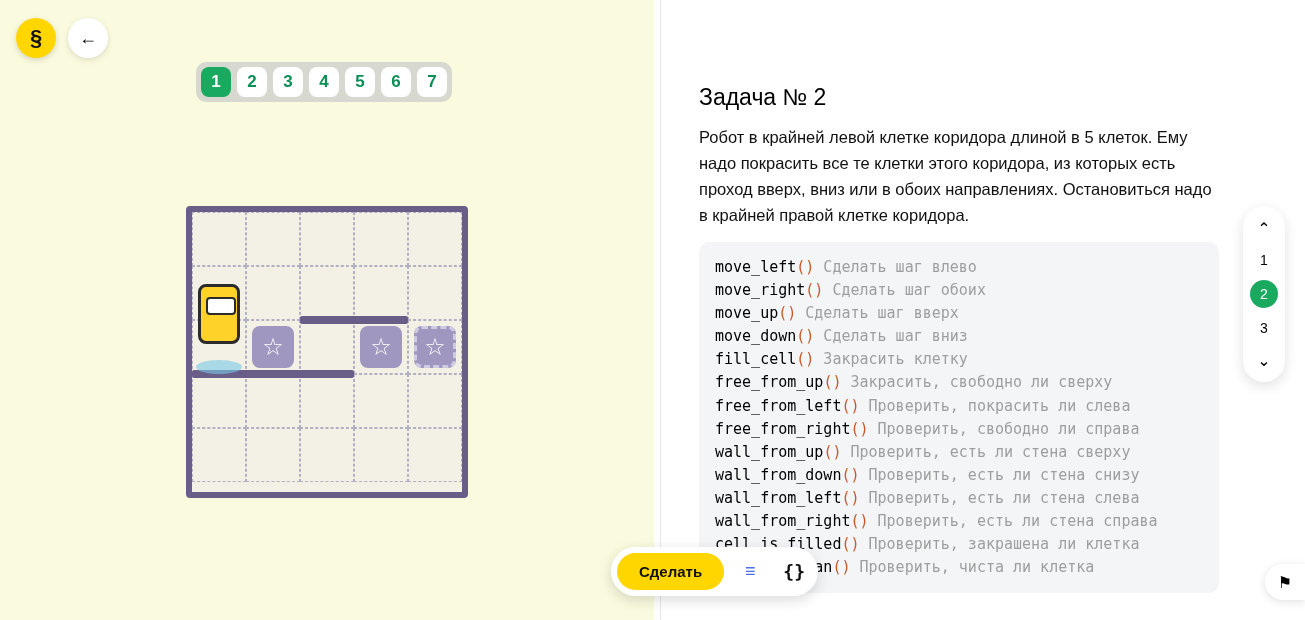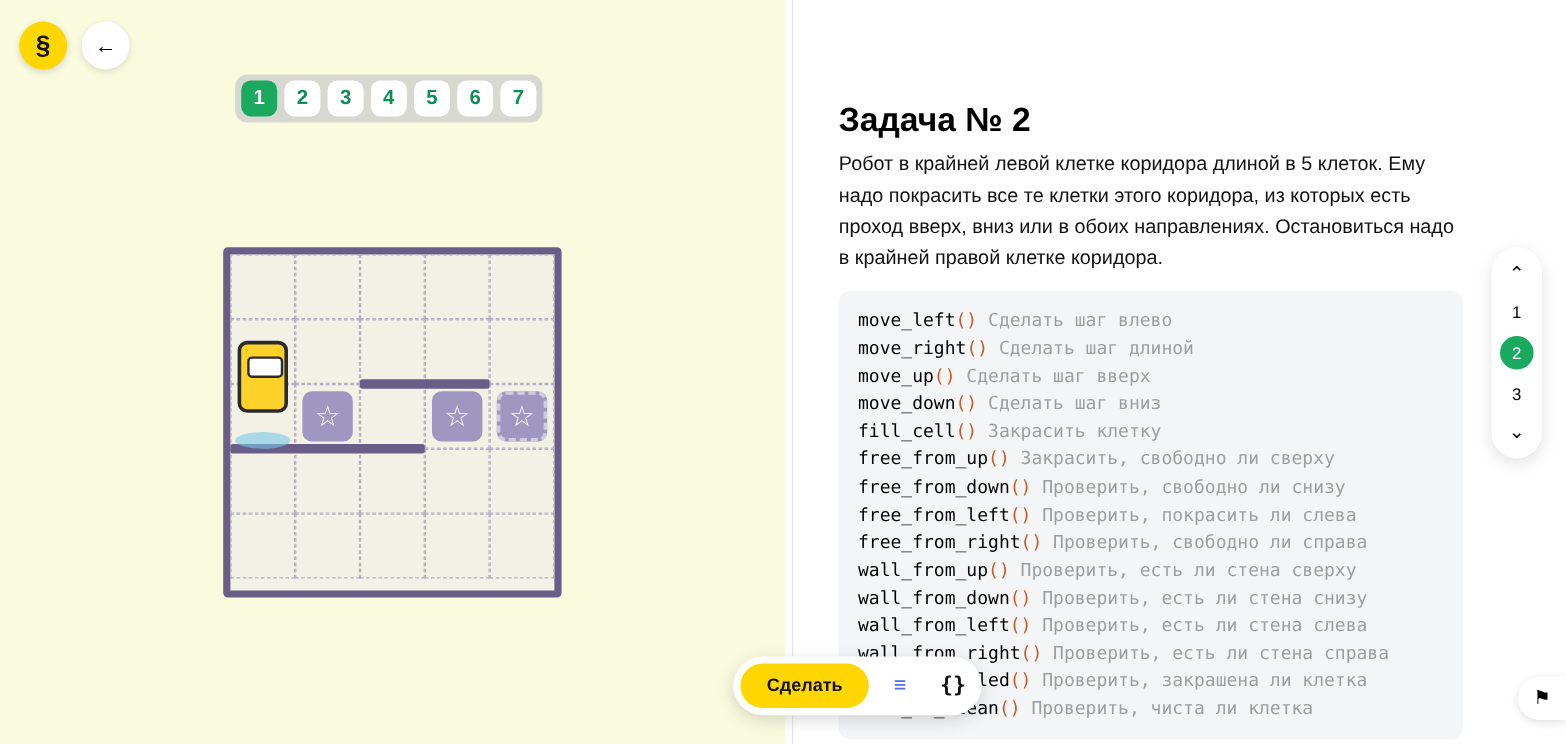--- a/index.html
+++ b/index.html
@@ -138,22 +138,22 @@
     position: absolute;
     left: 660px; top: 0;
     width: 645px; height: 620px;
     background: #fff;
     border-left: 1px solid #e7e7e7;
     overflow: hidden;
   }
   .task-title {
     position: absolute;
     left: 38px; top: 84px;
-    font-size: 28px;
-    font-weight: 700;
+    font-size: 23px;
+    font-weight: 400;
   }
   .task-desc {
     position: absolute;
     left: 38px; top: 124px;
     width: 520px;
     font-size: 16.5px;
     line-height: 1.58;
     color: #111;
   }
   .code-block {
@@ -302,26 +302,25 @@
         <div class="robot-shadow" style="left: 4px; top: 148px;"></div>
       </div>
   </div>
 </div>
 
 <div class="right-panel">
   <div class="task-title">Задача № 2</div>
   <div class="task-desc">Робот в крайней левой клетке коридора длиной в 5 клеток. Ему надо покрасить все те клетки этого коридора, из которых есть проход вверх, вниз или в обоих направлениях. Остановиться надо в крайней правой клетке коридора.</div>
   <div class="code-block" id="code-block">
       <div><span class="fn">move_left</span><span class="paren">()</span><span class="cmt"> Сделать шаг влево</span></div>
-      <div><span class="fn">move_right</span><span class="paren">()</span><span class="cmt"> Сделать шаг длиной</span></div>
+      <div><span class="fn">move_right</span><span class="paren">()</span><span class="cmt"> Сделать шаг обоих</span></div>
       <div><span class="fn">move_up</span><span class="paren">()</span><span class="cmt"> Сделать шаг вверх</span></div>
       <div><span class="fn">move_down</span><span class="paren">()</span><span class="cmt"> Сделать шаг вниз</span></div>
       <div><span class="fn">fill_cell</span><span class="paren">()</span><span class="cmt"> Закрасить клетку</span></div>
       <div><span class="fn">free_from_up</span><span class="paren">()</span><span class="cmt"> Закрасить, свободно ли сверху</span></div>
-      <div><span class="fn">free_from_down</span><span class="paren">()</span><span class="cmt"> Проверить, свободно ли снизу</span></div>
       <div><span class="fn">free_from_left</span><span class="paren">()</span><span class="cmt"> Проверить, покрасить ли слева</span></div>
       <div><span class="fn">free_from_right</span><span class="paren">()</span><span class="cmt"> Проверить, свободно ли справа</span></div>
       <div><span class="fn">wall_from_up</span><span class="paren">()</span><span class="cmt"> Проверить, есть ли стена сверху</span></div>
       <div><span class="fn">wall_from_down</span><span class="paren">()</span><span class="cmt"> Проверить, есть ли стена снизу</span></div>
       <div><span class="fn">wall_from_left</span><span class="paren">()</span><span class="cmt"> Проверить, есть ли стена слева</span></div>
       <div><span class="fn">wall_from_right</span><span class="paren">()</span><span class="cmt"> Проверить, есть ли стена справа</span></div>
       <div><span class="fn">cell_is_filled</span><span class="paren">()</span><span class="cmt"> Проверить, закрашена ли клетка</span></div>
       <div><span class="fn">cell_is_clean</span><span class="paren">()</span><span class="cmt"> Проверить, чиста ли клетка</span></div>
     </div>
 </div>

